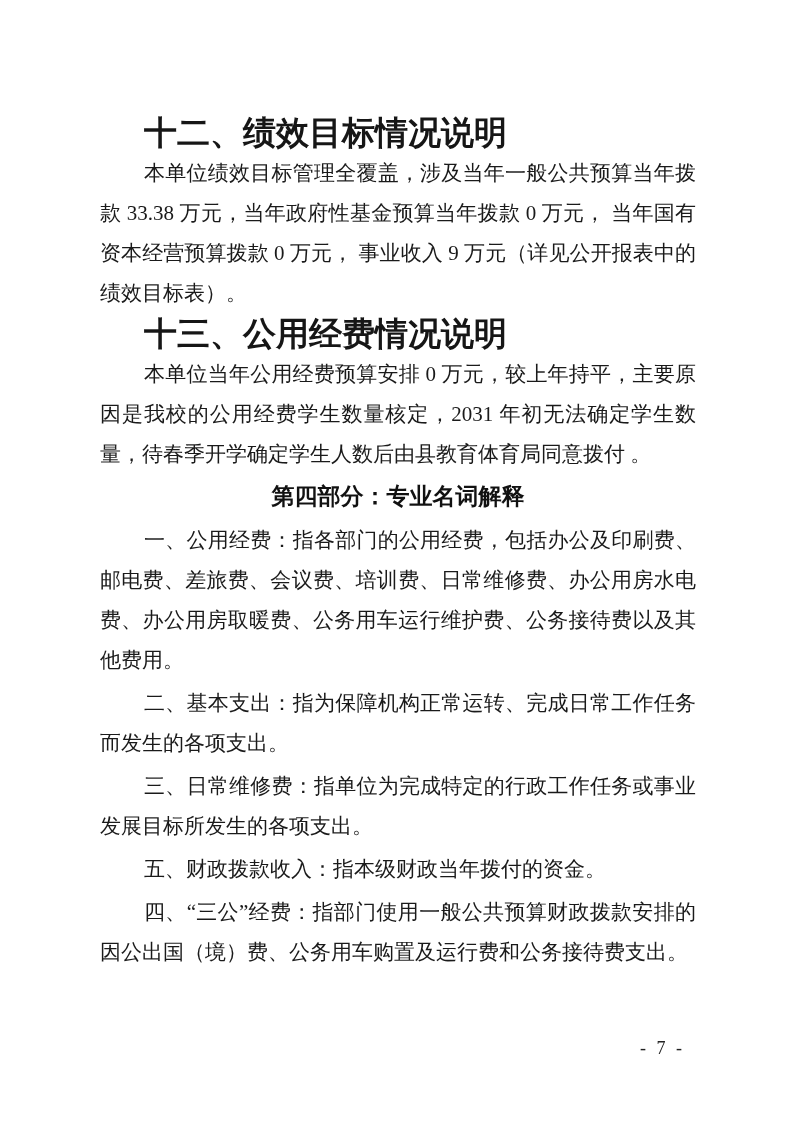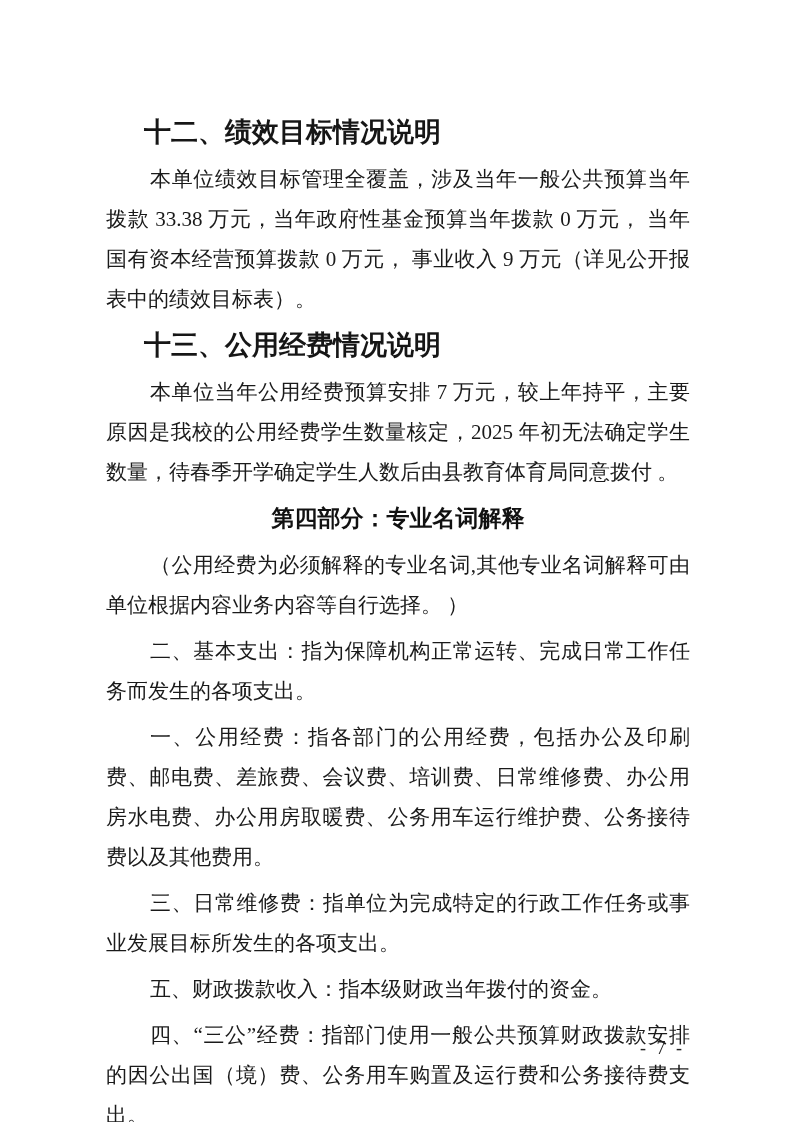--- a/index.html
+++ b/index.html
@@ -18,34 +18,34 @@
   }
   .content {
     position: absolute;
     left: 100px;
     top: 112px;
     width: 596px;
   }
   .sec-heading {
     font-family: "Liberation Sans", sans-serif;
     font-weight: bold;
-    font-size: 27px;
+    font-size: 33px;
     line-height: 41px;
     margin: 0;
     text-indent: 44px;
     color: #161616;
     white-space: nowrap;
   }
   .sec-heading.spaced {
     margin-top: 0;
   }
   p.body {
     font-size: 21px;
     line-height: 40px;
-    margin: 6px;
+    margin: 0;
     text-indent: 44px;
     text-align: justify;
     text-justify: inter-character;
   }
   .part-title {
     font-family: Liberation Serif, serif;
     font-weight: bold;
     font-size: 23px;
     line-height: 41px;
     text-align: center;
@@ -69,27 +69,26 @@
 </head>
 <body>
 
 <div class="page">
   <div class="content">
 
     <h2 class="sec-heading">十二、绩效目标情况说明</h2>
     <p class="body">本单位绩效目标管理全覆盖，涉及当年一般公共预算当年拨款 33.38 万元，当年政府性基金预算当年拨款 0 万元， 当年国有资本经营预算拨款 0 万元， 事业收入 9 万元（详见公开报表中的绩效目标表）。</p>
 
     <h2 class="sec-heading spaced">十三、公用经费情况说明</h2>
-    <p class="body">本单位当年公用经费预算安排 7 万元，较上年持平，主要原因是我校的公用经费学生数量核定，2025 年初无法确定学生数量，待春季开学确定学生人数后由县教育体育局同意拨付 。</p>
+    <p class="body">本单位当年公用经费预算安排 0 万元，较上年持平，主要原因是我校的公用经费学生数量核定，2031 年初无法确定学生数量，待春季开学确定学生人数后由县教育体育局同意拨付 。</p>
 
     <h1 class="part-title">第四部分：专业名词解释</h1>
-    <p class="body">（公用经费为必须解释的专业名词,其他专业名词解释可由单位根据内容业务内容等自行选择。 ）</p>
 
+    <p class="body term">一、公用经费：指各部门的公用经费，包括办公及印刷费、邮电费、差旅费、会议费、培训费、日常维修费、办公用房水电费、办公用房取暖费、公务用车运行维护费、公务接待费以及其他费用。</p>
     <p class="body term">二、基本支出：指为保障机构正常运转、完成日常工作任务而发生的各项支出。</p>
-    <p class="body term">一、公用经费：指各部门的公用经费，包括办公及印刷费、邮电费、差旅费、会议费、培训费、日常维修费、办公用房水电费、办公用房取暖费、公务用车运行维护费、公务接待费以及其他费用。</p>
     <p class="body term">三、日常维修费：指单位为完成特定的行政工作任务或事业发展目标所发生的各项支出。</p>
     <p class="body term">五、财政拨款收入：指本级财政当年拨付的资金。</p>
     <p class="body term">四、“三公”经费：指部门使用一般公共预算财政拨款安排的因公出国（境）费、公务用车购置及运行费和公务接待费支出。</p>
 
   </div>
 
   <div class="page-number">- 7 -</div>
 </div>
 
 </body></html>

